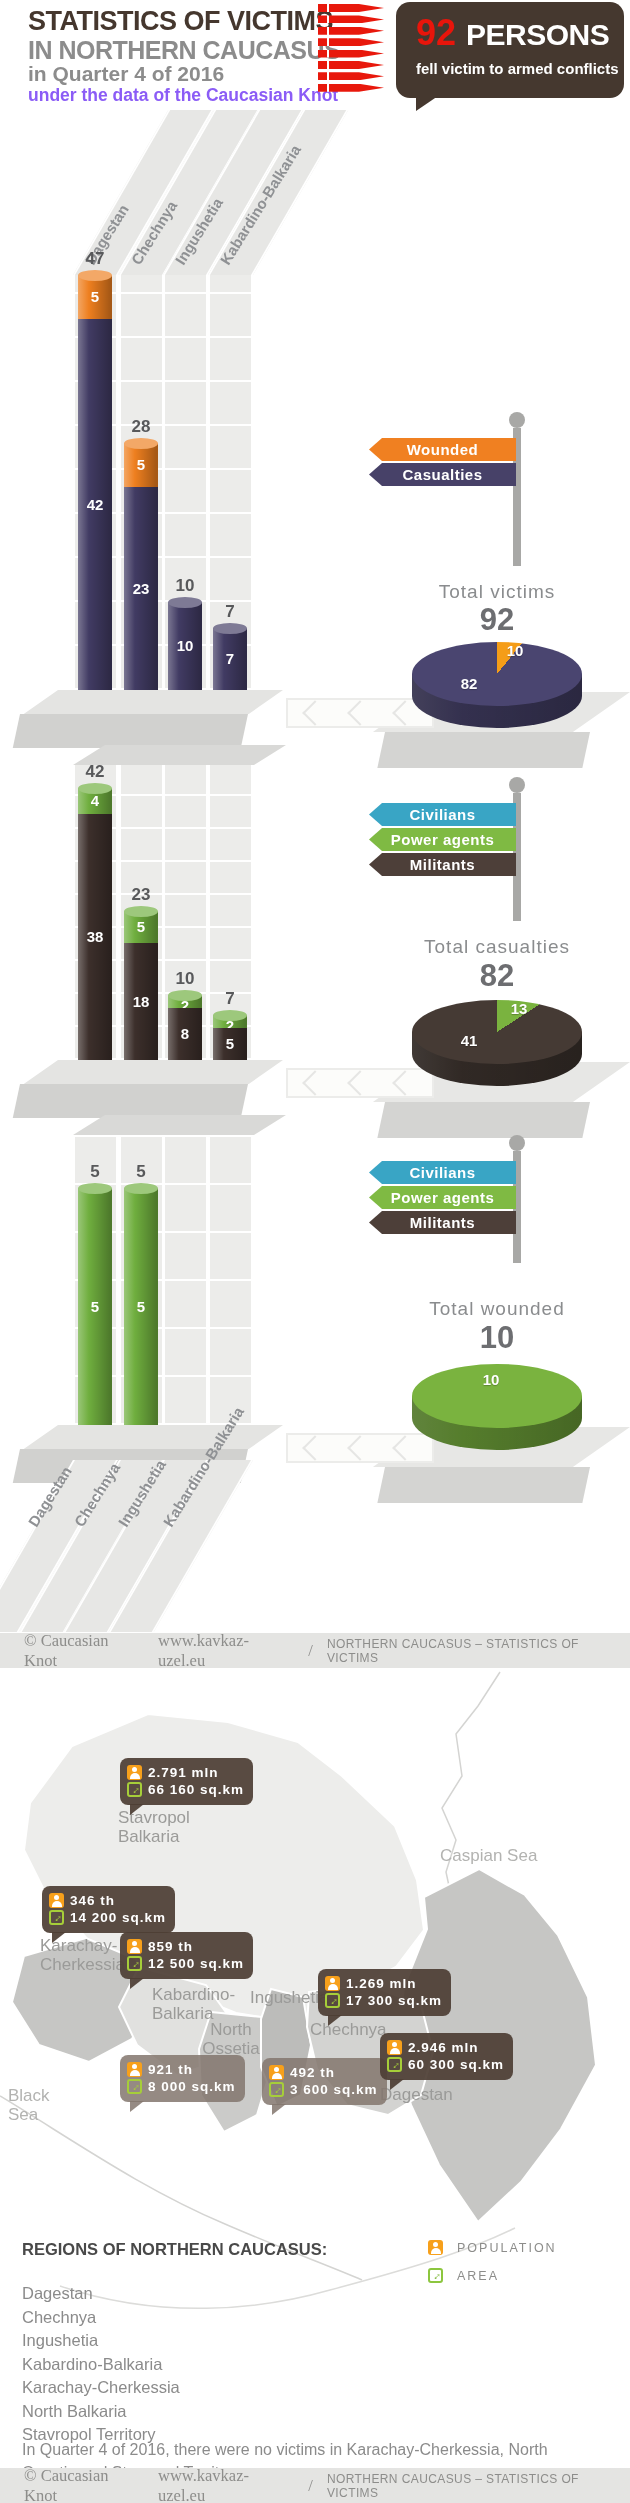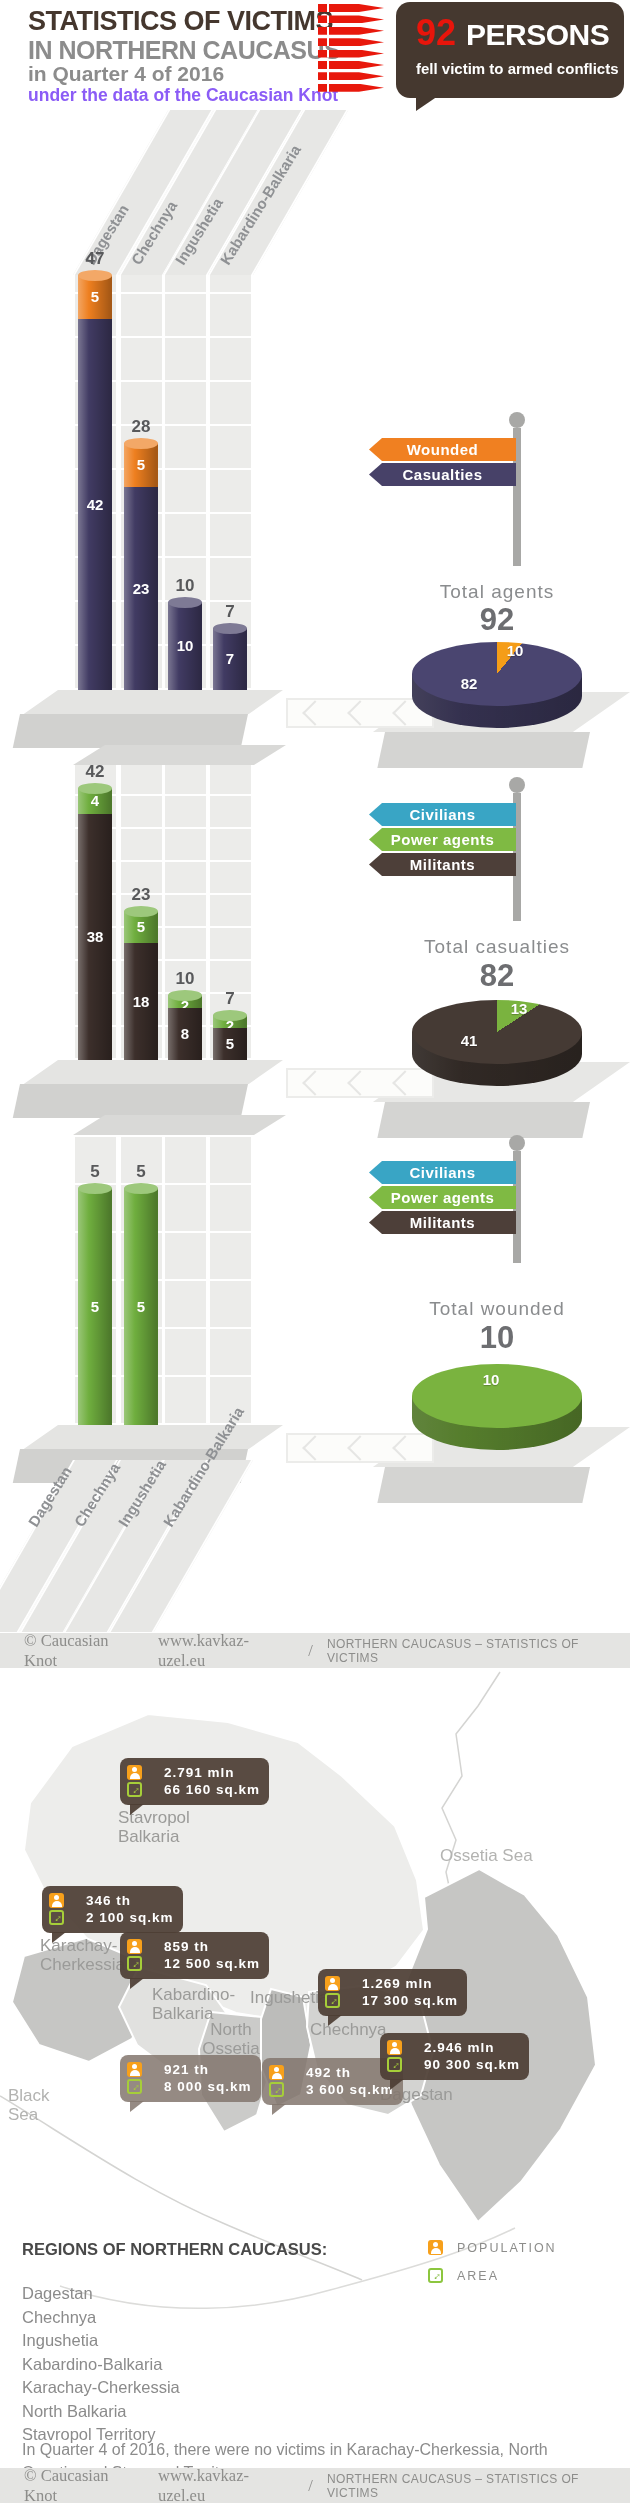--- a/index.html
+++ b/index.html
@@ -54,21 +54,21 @@
              padding-left:24px;box-sizing:border-box;gap:14px}
   .fb-copy,.fb-site,.fb-sep{font-family:"Liberation Serif",serif;font-size:16.5px;color:#8d8d8b}
   .fb-title{font-size:12px;color:#8d8d8b;letter-spacing:.4px}
   
   .map-svg{position:absolute;left:0;top:1668px}
   .region-label{position:absolute;font-size:17px;color:#9b9b99;line-height:19px}
   .sea-label{position:absolute;font-size:17px;color:#b3b3b1;line-height:19px}
   .callout{position:absolute;background:var(--bg);border-radius:8px;padding:5px 9px 6px 7px;z-index:3}
   .callout::after{content:"";position:absolute;left:10px;bottom:-10px;width:0;height:0;
                   border-top:11px solid var(--bg);border-right:14px solid transparent}
-  .c-row{display:flex;align-items:flex-end;gap:22px;margin:2px 0}
+  .c-row{display:flex;align-items:flex-end;gap:6px;margin:2px 0}
   .c-val{color:#fff;font-weight:700;font-size:13.5px;letter-spacing:1px;white-space:nowrap}
   .ic-pop{position:relative;width:15px;height:15px;background:#f7a01b;border-radius:3px;flex:0 0 15px}
   .ic-pop::before{content:"";position:absolute;top:2px;left:5px;width:5px;height:5px;border-radius:50%;background:#fff}
   .ic-pop::after{content:"";position:absolute;bottom:1px;left:2.5px;width:10px;height:6px;border-radius:5px 5px 0 0;background:#fff}
   .ic-area{width:15px;height:15px;border:2px solid #a6ce39;border-radius:3px;box-sizing:border-box;
            color:#a6ce39;font-size:11px;font-weight:700;line-height:10px;text-align:center;flex:0 0 15px}
   .ic-area i{display:block;font-style:normal;transform:rotate(-45deg)}
   
   .regions-head{position:absolute;left:22px;top:2240px;font-size:16.5px;font-weight:800;color:#494949}
   .regions-list{position:absolute;left:22px;top:2282px;font-size:16.5px;color:#8b8b8b;line-height:23.5px}
@@ -162,21 +162,21 @@
       </div>
       <div class="bar-total" style="left: 200px; top: 602px; width: 60px;">7</div>
       <div class="pole" style="left: 513px; top: 428px; width: 8px; height: 138px;"></div>
       <div class="pole-cap" style="left: 509px; top: 412px;"></div>
       <div class="flag" style="left: 369px; top: 438px; width: 147px; height: 23px; background-color: rgb(240, 128, 33);">
         <span>Wounded</span>
       </div>
       <div class="flag" style="left: 369px; top: 463px; width: 147px; height: 23px; background-color: rgb(71, 65, 104);">
         <span>Casualties</span>
       </div>
-      <div class="pie-title" style="left: 377px; top: 581px;">Total agents</div>
+      <div class="pie-title" style="left: 377px; top: 581px;">Total victims</div>
       <div class="pie-num" style="left: 377px; top: 602px;">92</div>
       <div class="pie-el pie-shade" style="left: 412px; top: 664px; background-color: rgb(74, 69, 112);"></div>
       <div class="pie-wall pie-shade" style="left: 412px; top: 674px; background-color: rgb(74, 69, 112);"></div>
       <div class="pie-el" style="left: 412px; top: 642px; background: conic-gradient(rgb(245, 157, 24) 0deg, rgb(245, 157, 24) 39.1deg, rgb(74, 69, 112) 39.1deg, rgb(74, 69, 112) 360deg);"></div>
       <div class="pie-label" style="left: 495px; top: 642px;">10</div>
       <div class="pie-label" style="left: 449px; top: 675px;">82</div>
     </section>
   <section class="chart-sec" id="chart-sec-1">
       <div class="col" style="left: 73px; top: 765px; width: 45px; height: 295px; background: repeating-linear-gradient(to top, rgb(255, 255, 255) 0px, rgb(255, 255, 255) 2px, rgb(236, 236, 234) 2px, rgb(236, 236, 234) 33px);"></div>
       <div class="col" style="left: 119px; top: 765px; width: 45px; height: 295px; background: repeating-linear-gradient(to top, rgb(255, 255, 255) 0px, rgb(255, 255, 255) 2px, rgb(236, 236, 234) 2px, rgb(236, 236, 234) 33px);"></div>
@@ -320,21 +320,21 @@
     <path d="M60,618 C160,652 260,642 330,622 C420,598 470,582 515,560" fill="none" stroke="#dcdcda" stroke-width="1.5"></path>
     <path fill="#ededeb" stroke="#fff" stroke-width="2" d="M30,135 L72,78 L148,46 L228,54 L298,74 L342,108 L395,158 L417,212 L424,262 L396,299 L342,328 L292,354 L236,345 L186,325 L141,299 L92,276 L46,226 L24,182 Z"></path>
     <path fill="#c6c6c4" stroke="#fff" stroke-width="2" d="M424,229 L479,201 L525,227 L558,267 L588,329 L596,397 L561,461 L521,514 L478,554 L439,497 L411,437 L397,379 L404,319 L427,261 Z"></path>
     <path fill="#c6c6c4" stroke="#fff" stroke-width="2" d="M24,288 L86,270 L136,291 L153,329 L132,371 L89,394 L39,377 L12,334 Z"></path>
     <path fill="#e1e1df" stroke="#fff" stroke-width="2" d="M139,299 L206,317 L233,354 L217,394 L177,407 L137,377 L119,339 Z"></path>
     <path fill="#cbcbc9" stroke="#fff" stroke-width="2" d="M211,344 L262,349 L272,397 L257,447 L224,464 L201,427 L199,381 Z"></path>
     <path fill="#bcbcba" stroke="#fff" stroke-width="2" d="M271,321 L303,329 L311,377 L301,427 L277,439 L261,399 L261,351 Z"></path>
     <path fill="#d3d3d1" stroke="#fff" stroke-width="2" d="M309,324 L370,317 L421,337 L433,384 L421,427 L388,447 L347,437 L317,401 L307,359 Z"></path>
   </svg>
 
-  <div class="sea-label" style="left:440px;top:1846px">Ossetia Sea</div>
+  <div class="sea-label" style="left:440px;top:1846px">Caspian Sea</div>
   <div class="sea-label" style="left:8px;top:2086px;width:48px">Black Sea</div>
 
   <div class="region-label" style="left:118px;top:1808px">
     <div>Stavropol</div>
     <div>Balkaria</div>
   </div>
   <div class="region-label" style="left:40px;top:1936px">
     <div>Karachay-</div>
     <div>Cherkessia</div>
   </div>
@@ -370,21 +370,21 @@
   </div>
   <div class="callout" style="--bg:rgba(77,62,53,.93);left:42px;top:1886px">
     <div class="c-row">
         <span class="ic-pop"></span>
         <span class="c-val">346 th</span>
       </div>
     <div class="c-row">
         <span class="ic-area">
           <i>↔</i>
         </span>
-        <span class="c-val">2 100 sq.km</span>
+        <span class="c-val">14 200 sq.km</span>
       </div>
   </div>
   <div class="callout" style="--bg:rgba(77,62,53,.93);left:120px;top:1932px">
     <div class="c-row">
         <span class="ic-pop"></span>
         <span class="c-val">859 th</span>
       </div>
     <div class="c-row">
         <span class="ic-area">
           <i>↔</i>
@@ -430,21 +430,21 @@
   </div>
   <div class="callout" style="--bg:rgba(77,62,53,.93);left:380px;top:2033px">
     <div class="c-row">
         <span class="ic-pop"></span>
         <span class="c-val">2.946 mln</span>
       </div>
     <div class="c-row">
         <span class="ic-area">
           <i>↔</i>
         </span>
-        <span class="c-val">90 300 sq.km</span>
+        <span class="c-val">60 300 sq.km</span>
       </div>
   </div>
 
   <div class="regions-head">REGIONS OF NORTHERN CAUCASUS:</div>
   <div class="regions-list">
     <div>Dagestan</div>
     <div>Chechnya</div>
     <div>Ingushetia</div>
     <div>Kabardino-Balkaria</div>
     <div>Karachay-Cherkessia</div>

